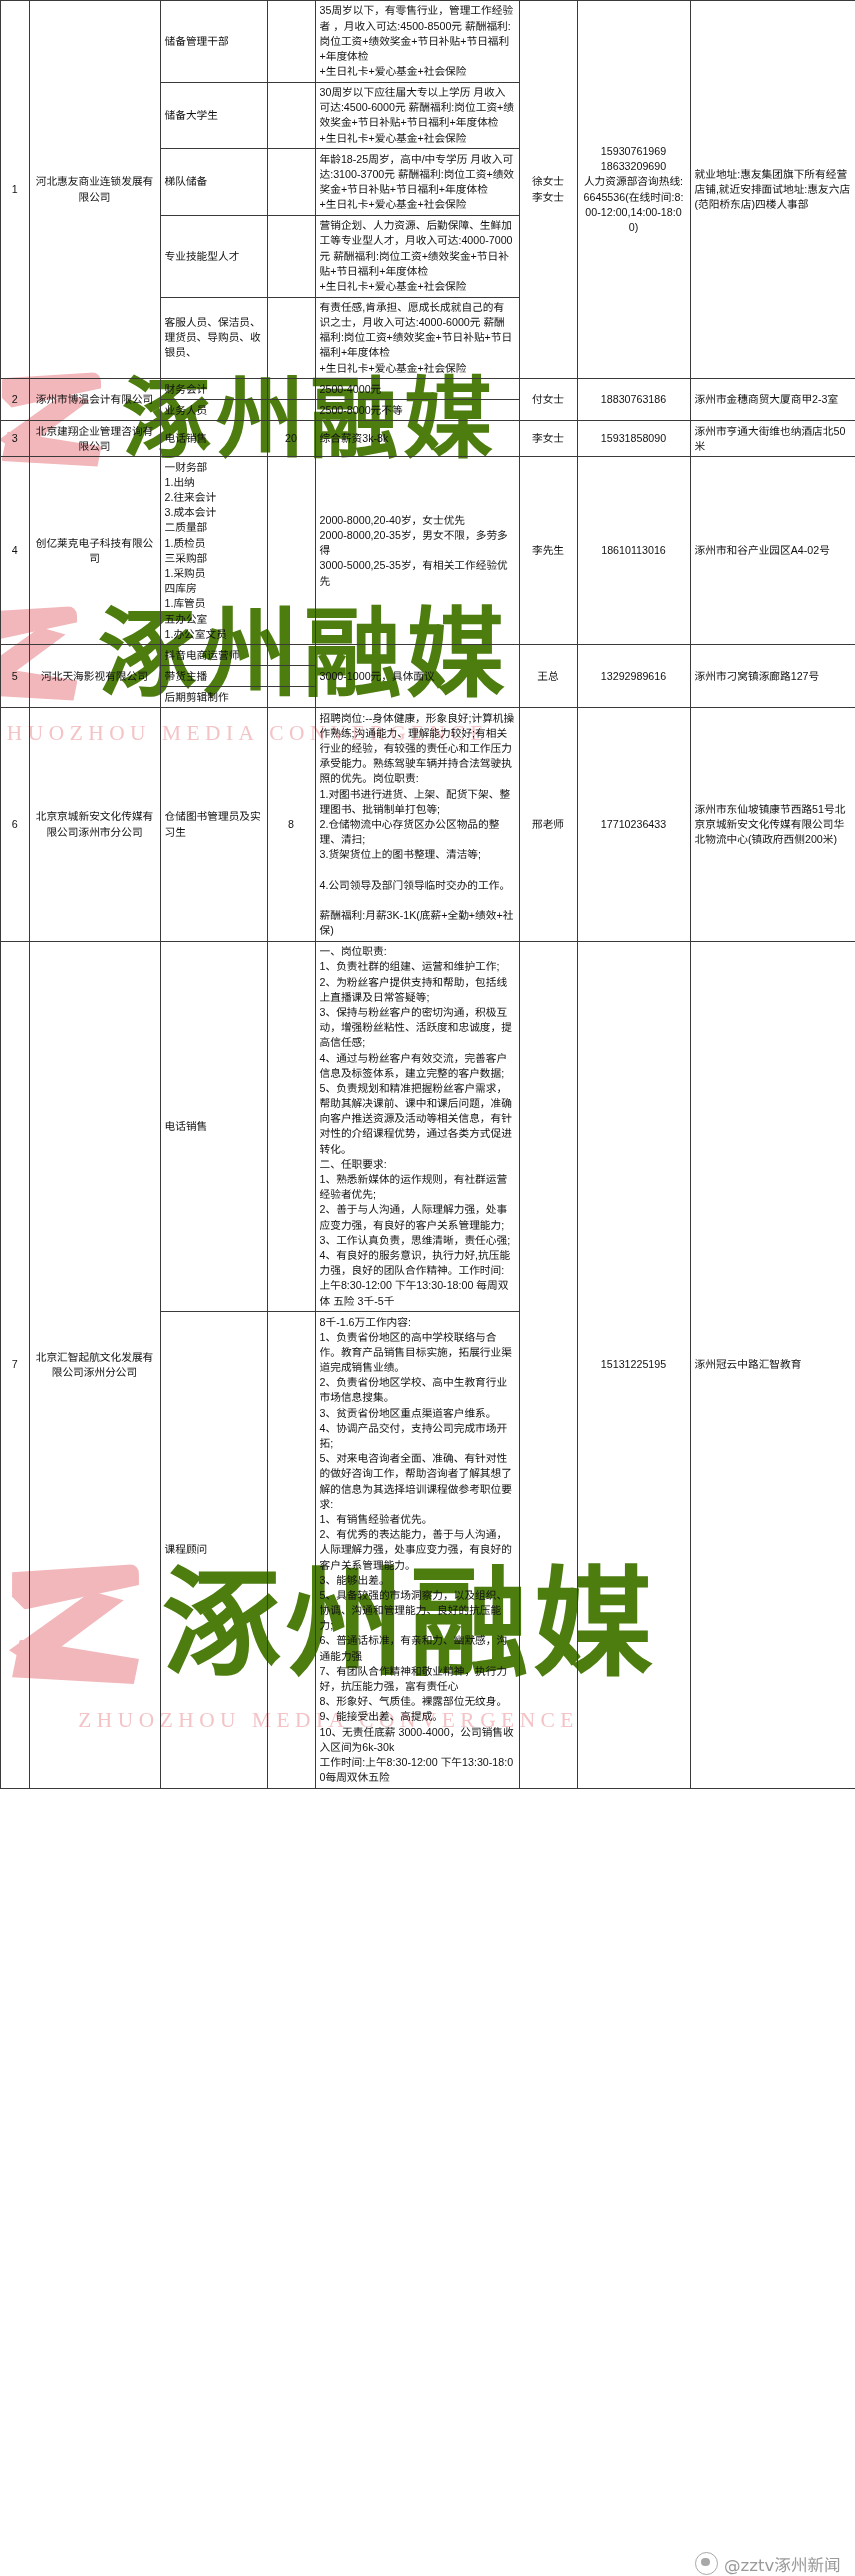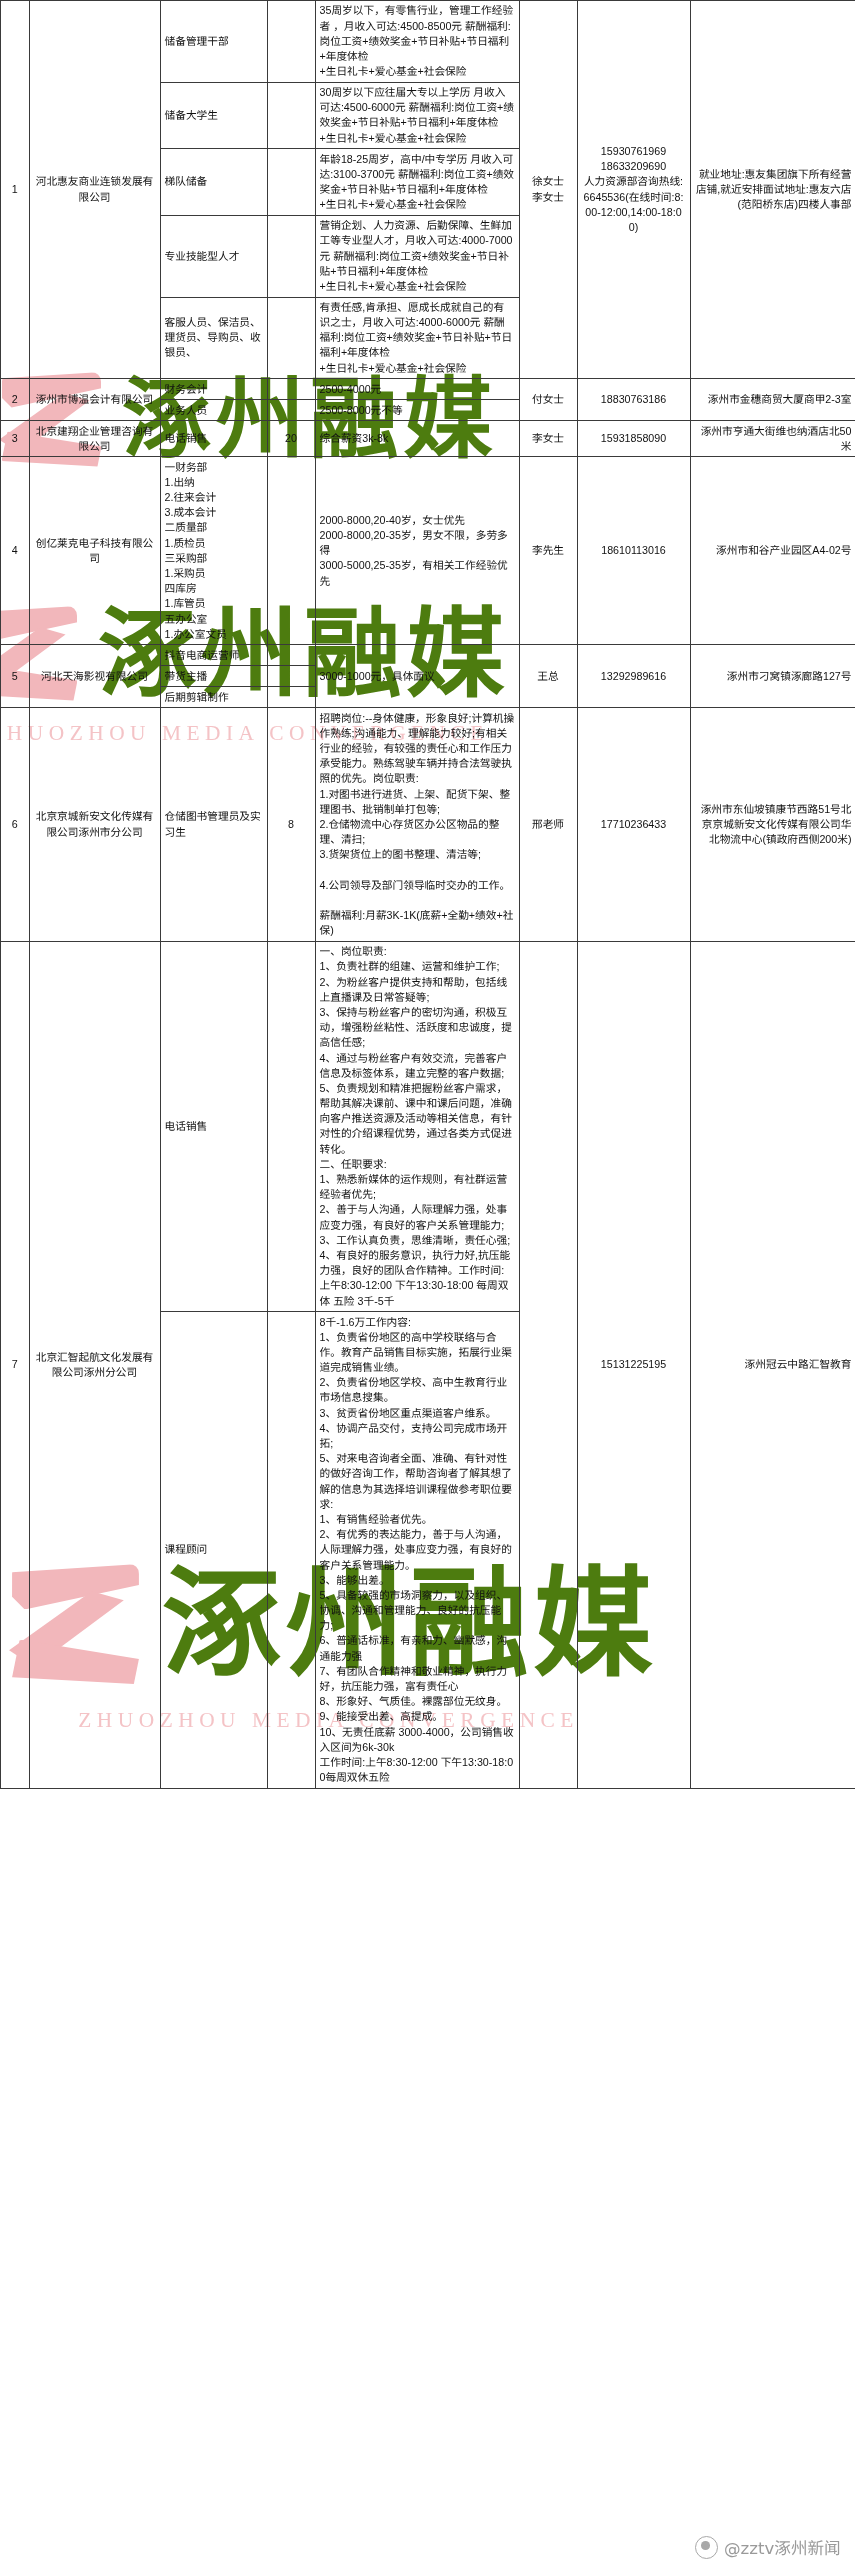--- a/index.html
+++ b/index.html
@@ -80,24 +80,24 @@
   #wm-a .wm-cn{font-size:89px;}
   #wm-b{ left:-32px; top:594px; }
   #wm-c{ left:0px;   top:1549px; }
   #wm-c .wm-cn{font-size:119px;}
   #wm-c .wm-logo{width:151px;height:151px;}
 
   
   .credit{
     position:absolute;
     right:14.3px;
-    bottom:17px;
+    bottom:0;
     z-index:6;
     display:flex;
-    align-items:flex-end;
+    align-items:flex-start;
     gap:5.5px;
     color:#9a9a9a;
     font-size:16.6px;
     font-family:"DejaVu Sans","Liberation Sans",sans-serif;
     white-space:nowrap;
   }
   .weibo-eye{
     width:21.4px;height:21.4px;border-radius:50%;
     border:1.6px solid #a8a8a8;
     position:relative;
@@ -138,21 +138,21 @@
   col.c-tel {width:113px;}
   col.c-addr{width:166px;}
 
   td.idx{text-align:center;font-size:11px;}
   td.comp{text-align:center;margin-left:8px;}
   td.post{text-align:left;}
   td.num{text-align:center;margin-left:20px;}
   td.desc{text-align:left;}
   td.ctc{text-align:center;}
   td.tel{text-align:center;margin-top:28px;}
-  td.addr{text-align:right;}
+  td.addr{text-align:left;}
 
   .pre{white-space:pre-line;}
   .tall{line-height:1.5;}
 </style>
 </head>
 <body>
 
 <div id="page">
 
   <div class="wm wm-block" id="wm-a">

